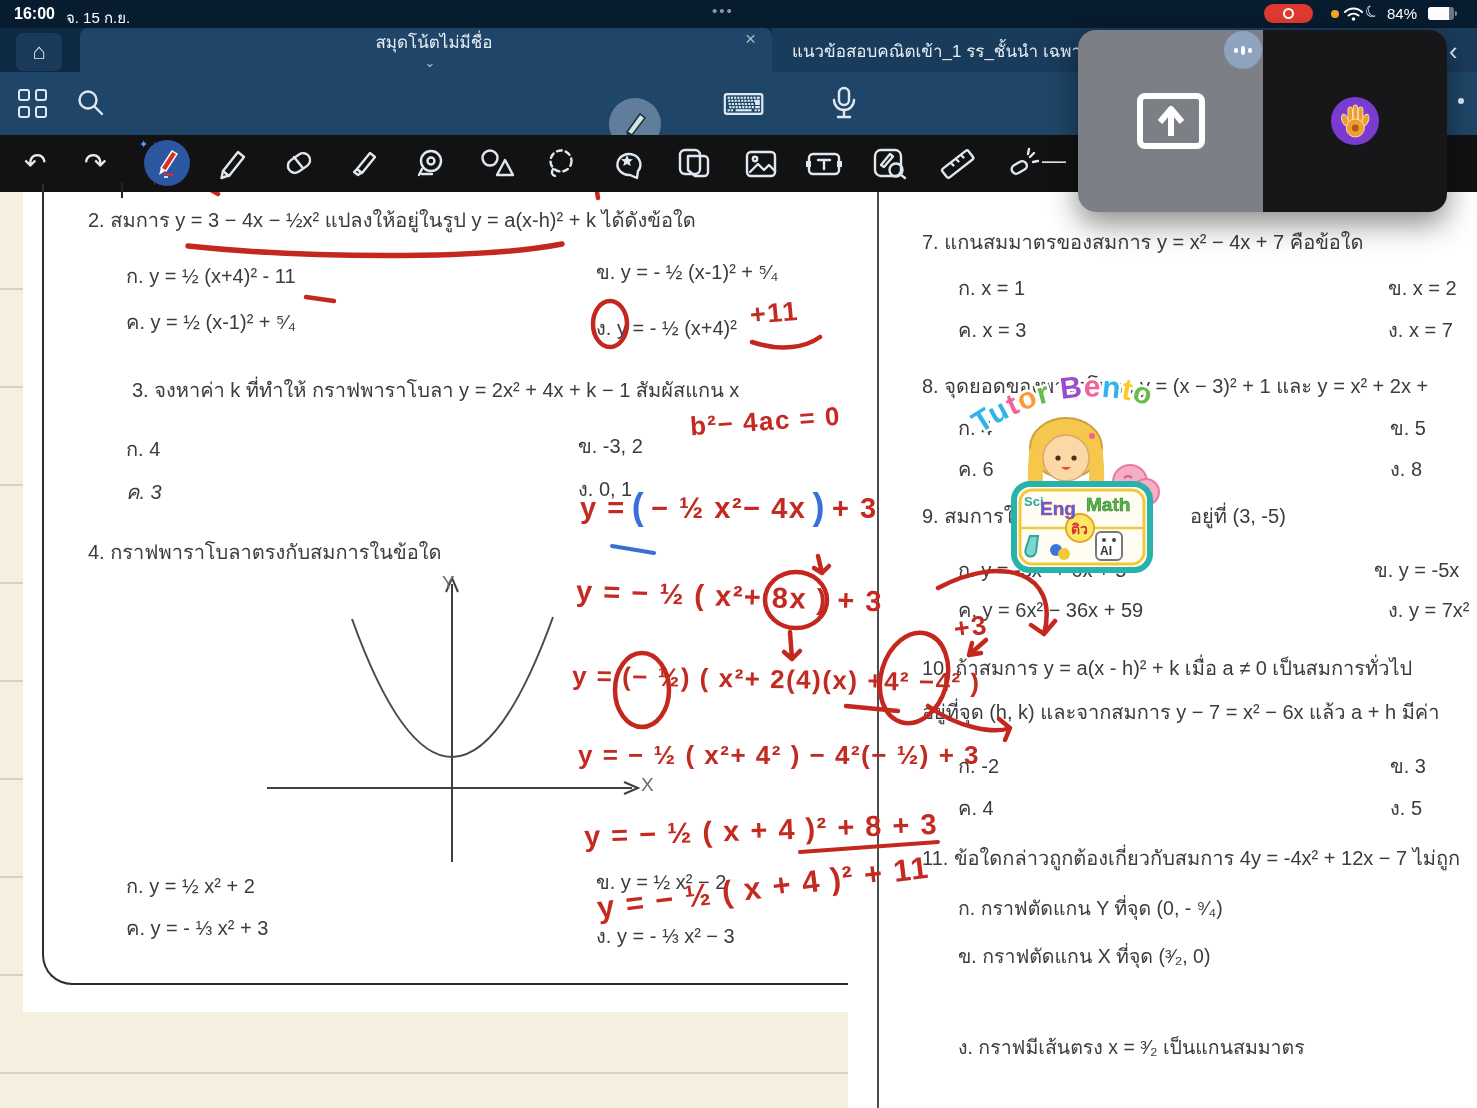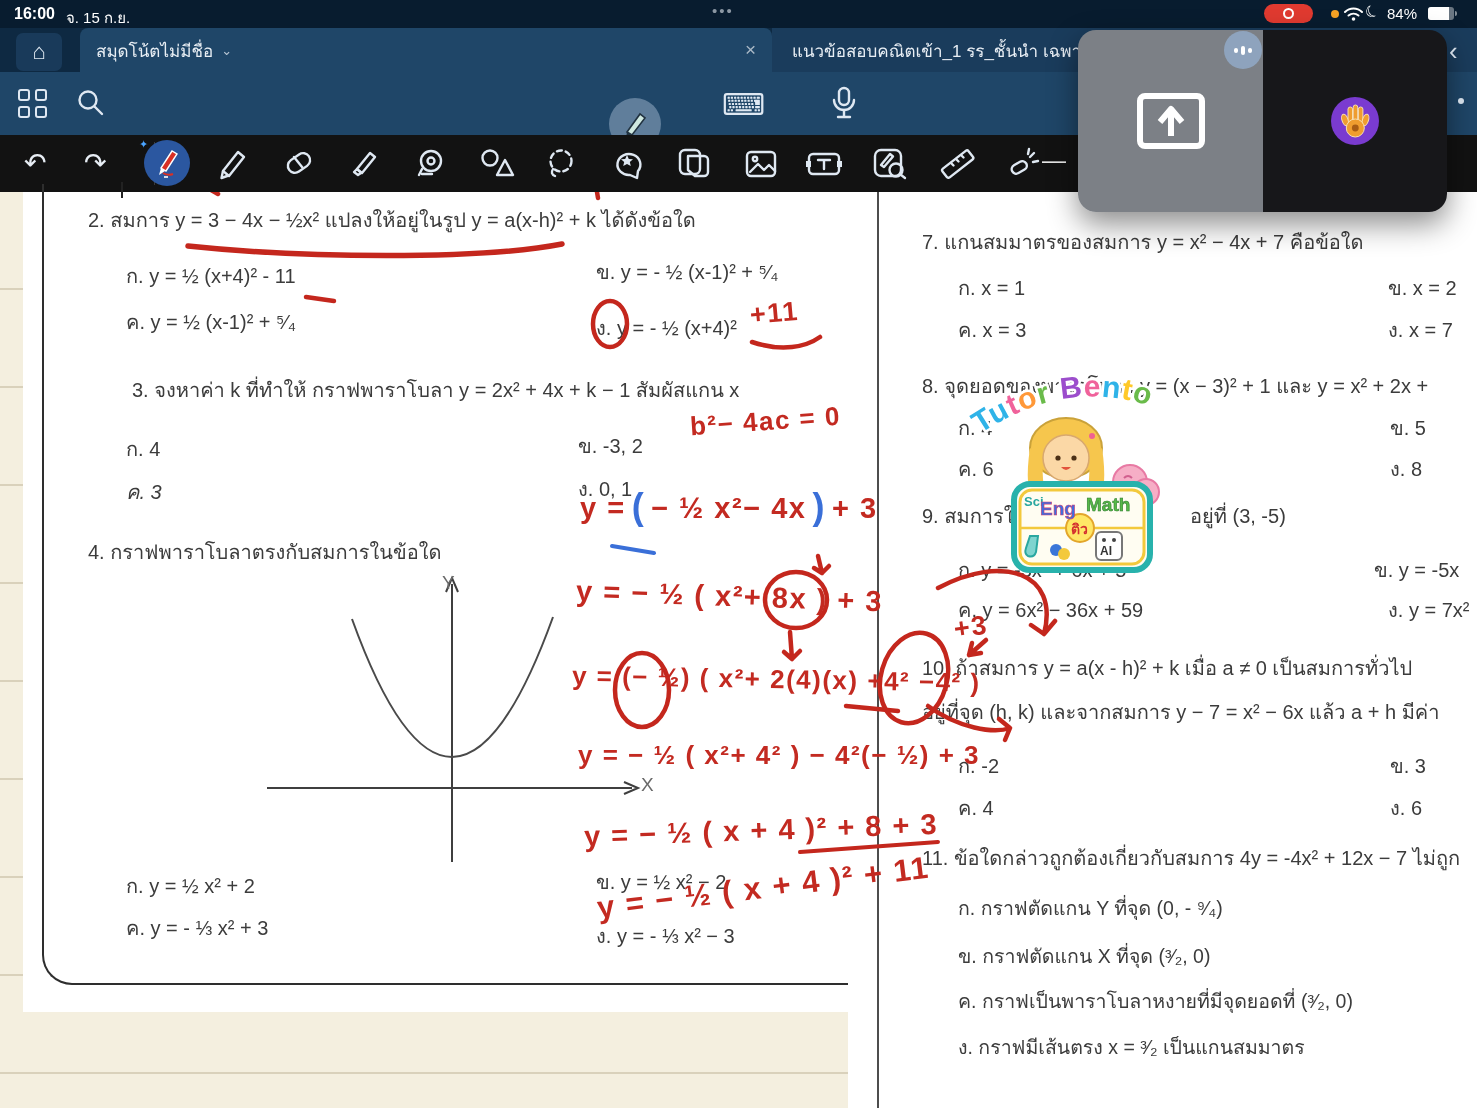--- a/index.html
+++ b/index.html
@@ -71,21 +71,21 @@
     <div class="abs" style="left:1428px;top:7px;width:26px;height:13px;border-radius:3px;background:rgba(255,255,255,.4);">
       <div style="width:21px;height:13px;border-radius:3px 0 0 3px;background:#fff;"></div>
       <div style="position:absolute;right:-3px;top:4px;width:2px;height:5px;background:rgba(255,255,255,.5);border-radius:0 2px 2px 0;"></div>
     </div>
   </div>
 
   <div class="abs tabstrip">
     <div class="abs homebtn" style="left:16px;top:5px;">
       <span>⌂</span>
     </div>
-    <div class="abs tab tab1" style="left:80px;top:0;width:692px;">
+    <div class="abs tab tab1" style="left:80px;top:0;width:692px;flex-direction:column;">
       <span style="margin-left:16px;">สมุดโน้ตไม่มีชื่อ</span>
       <span style="margin-left:8px;font-size:13px;color:#b9c6d4;">⌄</span>
       <span class="closex" style="position:absolute;right:16px;">×</span>
     </div>
     <div class="abs tab tab2" style="left:772px;top:0;width:705px;">
       <span style="margin-left:20px;">แนวข้อสอบคณิตเข้า_1 รร_ชั้นนำ เฉพา</span>
     </div>
   </div>
 
   <div class="abs row2">
@@ -244,26 +244,25 @@
     <span class="abs t" style="left:958px;top:362px;">ก. y = -3x² + 6x + 5</span>
     <span class="abs t" style="left:1374px;top:362px;text-align:right;">ข. y = -5x</span>
     <span class="abs t" style="left:958px;top:402px;">ค. y = 6x² − 36x + 59</span>
     <span class="abs t" style="left:1388px;top:402px;">ง. y = 7x²</span>
 
     <span class="abs t" style="left:922px;top:460px;">10. ถ้าสมการ y = a(x - h)² + k เมื่อ a ≠ 0 เป็นสมการทั่วไป</span>
     <span class="abs t" style="left:922px;top:504px;">อยู่ที่จุด (h, k) และจากสมการ y − 7 = x² − 6x แล้ว a + h มีค่า</span>
     <span class="abs t" style="left:958px;top:558px;">ก. -2</span>
     <span class="abs t" style="left:1390px;top:558px;">ข. 3</span>
     <span class="abs t" style="left:958px;top:600px;">ค. 4</span>
-    <span class="abs t" style="left:1390px;top:600px;">ง. 6</span>
+    <span class="abs t" style="left:1390px;top:600px;">ง. 5</span>
 
     <span class="abs t" style="left:922px;top:650px;">11. ข้อใดกล่าวถูกต้องเกี่ยวกับสมการ 4y = -4x² + 12x − 7 ไม่ถูก</span>
     <span class="abs t2" style="left:958px;top:701px;">ก. กราฟตัดแกน Y ที่จุด (0, - ⁹⁄₄)</span>
     <span class="abs t2" style="left:958px;top:749px;">ข. กราฟตัดแกน X ที่จุด (³⁄₂, 0)</span>
-    <span class="abs t2" style="left:958px;top:794px;">ค. กราฟเป็นพาราโบลาหงายที่มีจุดยอดที่ (³⁄₂, 0)</span>
     <span class="abs t2" style="left:958px;top:840px;">ง. กราฟมีเส้นตรง x = ³⁄₂ เป็นแกนสมมาตร</span>
 
     <span class="abs hw" style="left:690px;top:214px;font-size:26px;transform:rotate(-4deg);">b²− 4ac = 0</span>
     <span class="abs hw" style="left:750px;top:106px;font-size:27px;transform:rotate(-5deg);">+11</span>
 
     <div class="abs" style="left:580px;top:300px;font-size:29px;display:flex;gap:6px;">
       <span class="hw">y =</span>
       <span class="hw blue" style="font-size:36px;margin-top:-6px;">(</span>
       <span class="hw">− ½ x²− 4x</span>
       <span class="hw blue" style="font-size:36px;margin-top:-6px;">)</span>

